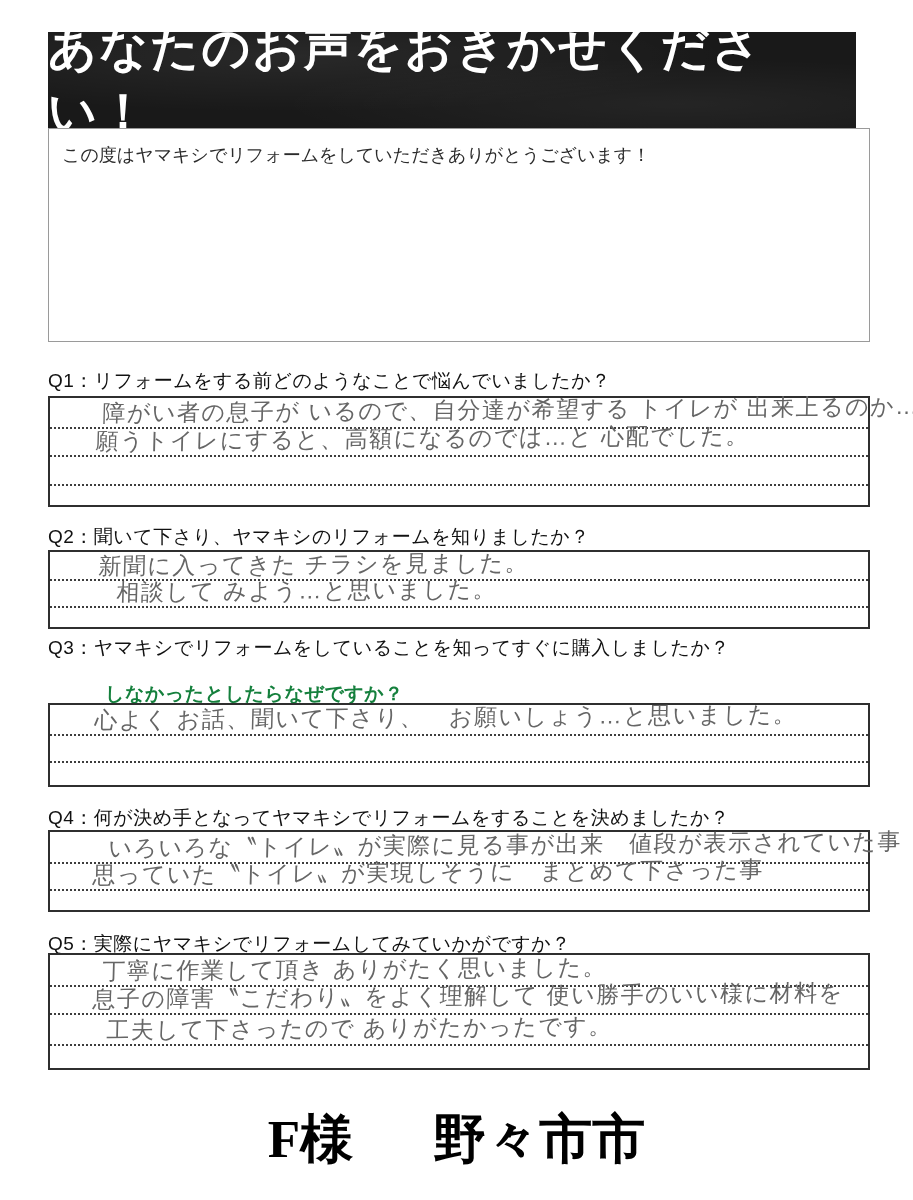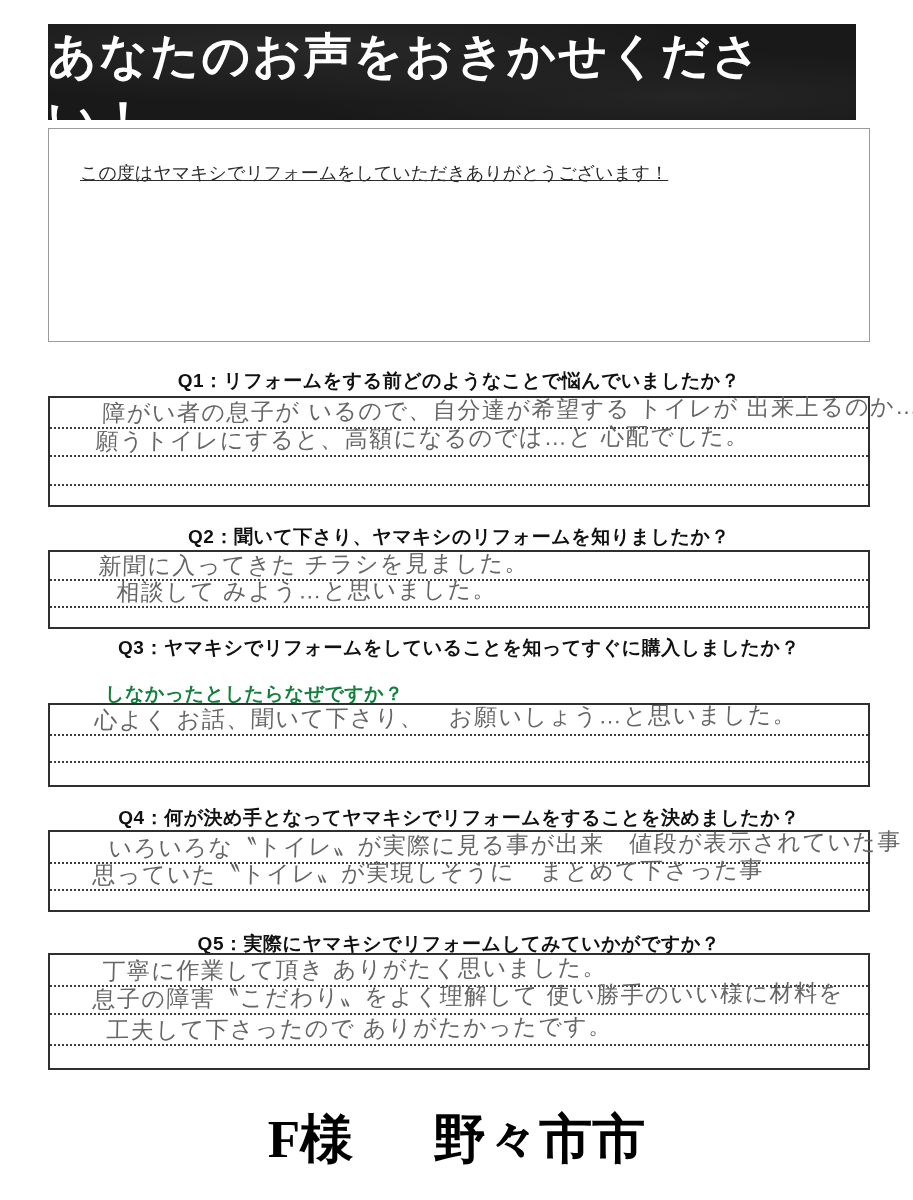--- a/index.html
+++ b/index.html
@@ -6,43 +6,43 @@
   .page{
     position:relative;
     width:913px;height:1200px;
     background:#ffffff;
     font-family:"Liberation Sans", sans-serif;
     color:#222;
     overflow:hidden;
   }
   
   .banner{
-    position:absolute;left:48px;top:24px;width:808px;height:96px;
+    position:absolute;left:48px;top:32px;width:808px;height:96px;
     background:
       radial-gradient(ellipse at 30% 25%, rgba(255,255,255,0.07), transparent 55%),
       radial-gradient(ellipse at 78% 75%, rgba(255,255,255,0.05), transparent 45%),
       #191919;
     color:#ffffff;
-    display:flex;align-items:flex-start;justify-content:center;
+    display:flex;align-items:center;justify-content:center;
     font-size:48px;font-weight:bold;letter-spacing:2px;
     box-sizing:border-box;
   }
   
   .intro{
     position:absolute;left:48px;top:128px;width:822px;height:214px;
     border:1px solid #9a9a9a;box-sizing:border-box;
     padding:8px 12px 0 13px;
     font-size:18px;line-height:36px;color:#2b2b2b;
   }
-  .intro p{margin:18px;text-decoration:underline;}
+  .intro p{margin:0;}
   
   .qlabel{
     position:absolute;left:48px;width:822px;
-    font-size:19px;font-weight:bold;color:#111;
-    letter-spacing:0.5px;white-space:nowrap;text-align:center;
+    font-size:19px;font-weight:normal;color:#111;
+    letter-spacing:0.5px;white-space:nowrap;
   }
   .qsublabel{
     position:absolute;left:105px;width:760px;
     font-size:19px;font-weight:bold;color:#15803d;
     letter-spacing:0.5px;white-space:nowrap;
   }
   
   .abox{
     position:absolute;left:48px;width:822px;
     border:2px solid #2f2f2f;box-sizing:border-box;

